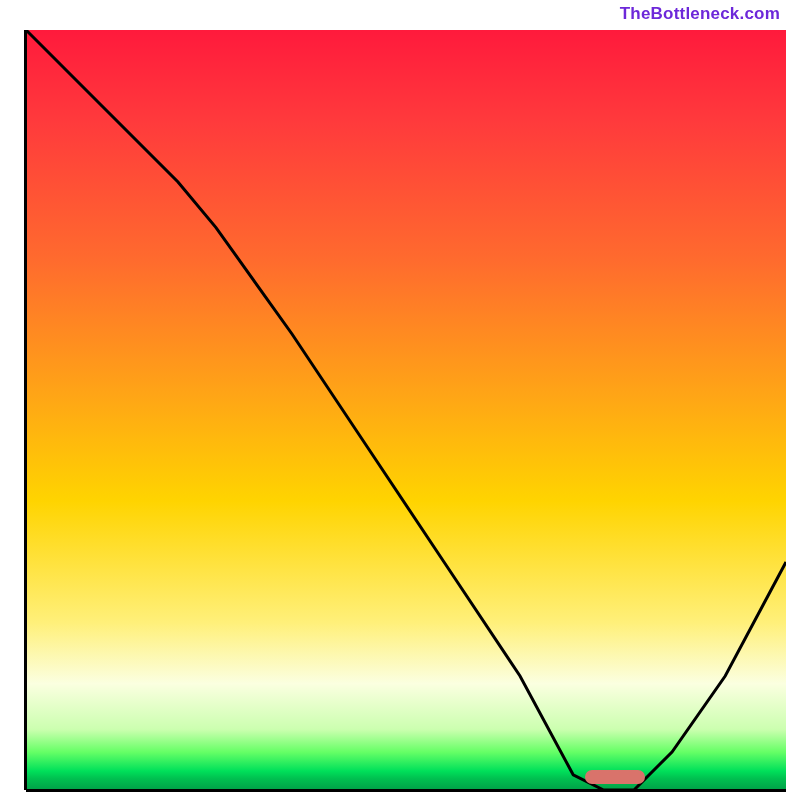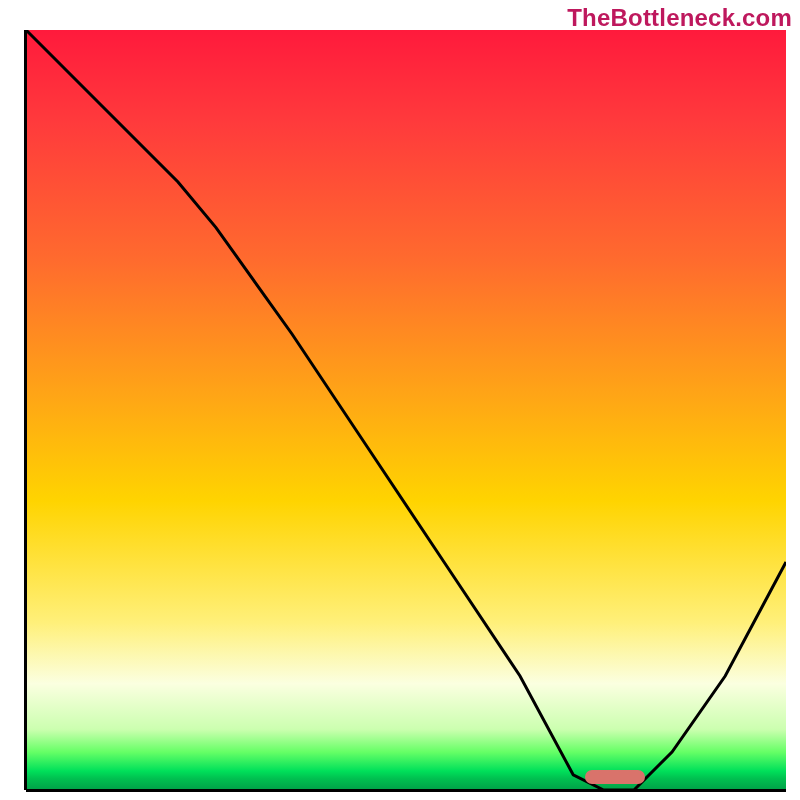--- a/index.html
+++ b/index.html
@@ -12,24 +12,24 @@
     font-family: Arial, Helvetica, sans-serif;
   }
   .chart-wrap {
     position: relative;
     width: 800px;
     height: 800px;
   }
   .watermark {
     position: absolute;
     top: 4px;
-    right: 8px;
-    font-size: 24px;
+    right: 20px;
+    font-size: 17px;
     font-weight: 600;
-    color: #be185d;
+    color: #6d28d9;
     letter-spacing: 0.2px;
     z-index: 10;
   }
   .plot {
     position: absolute;
     box-sizing: border-box;
   }
   .gradient-fill {
     position: absolute;
     inset: 0;

